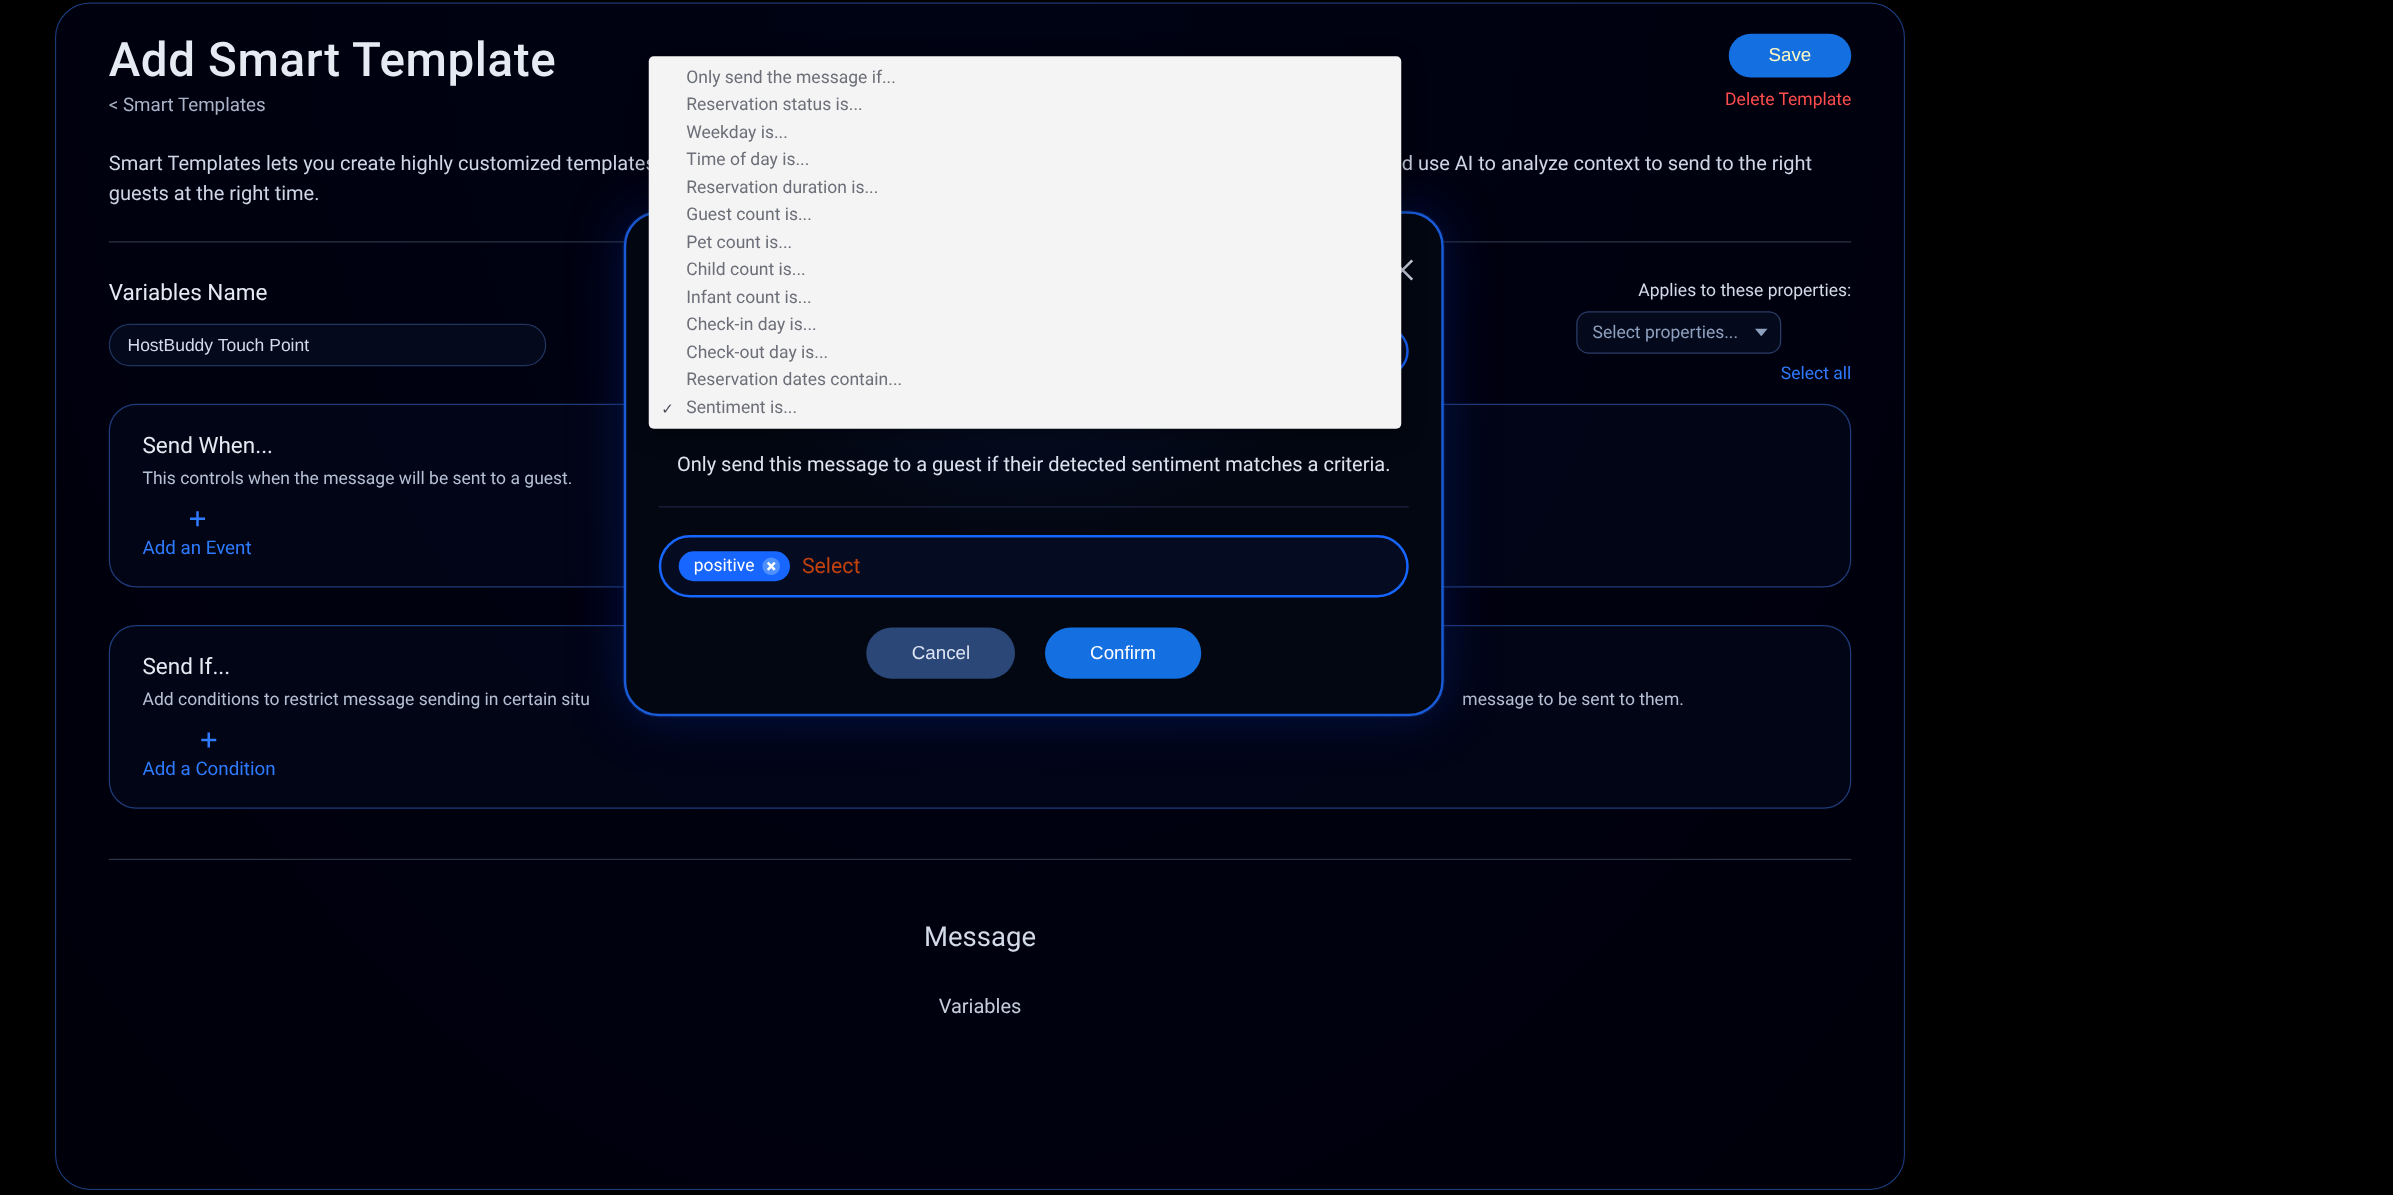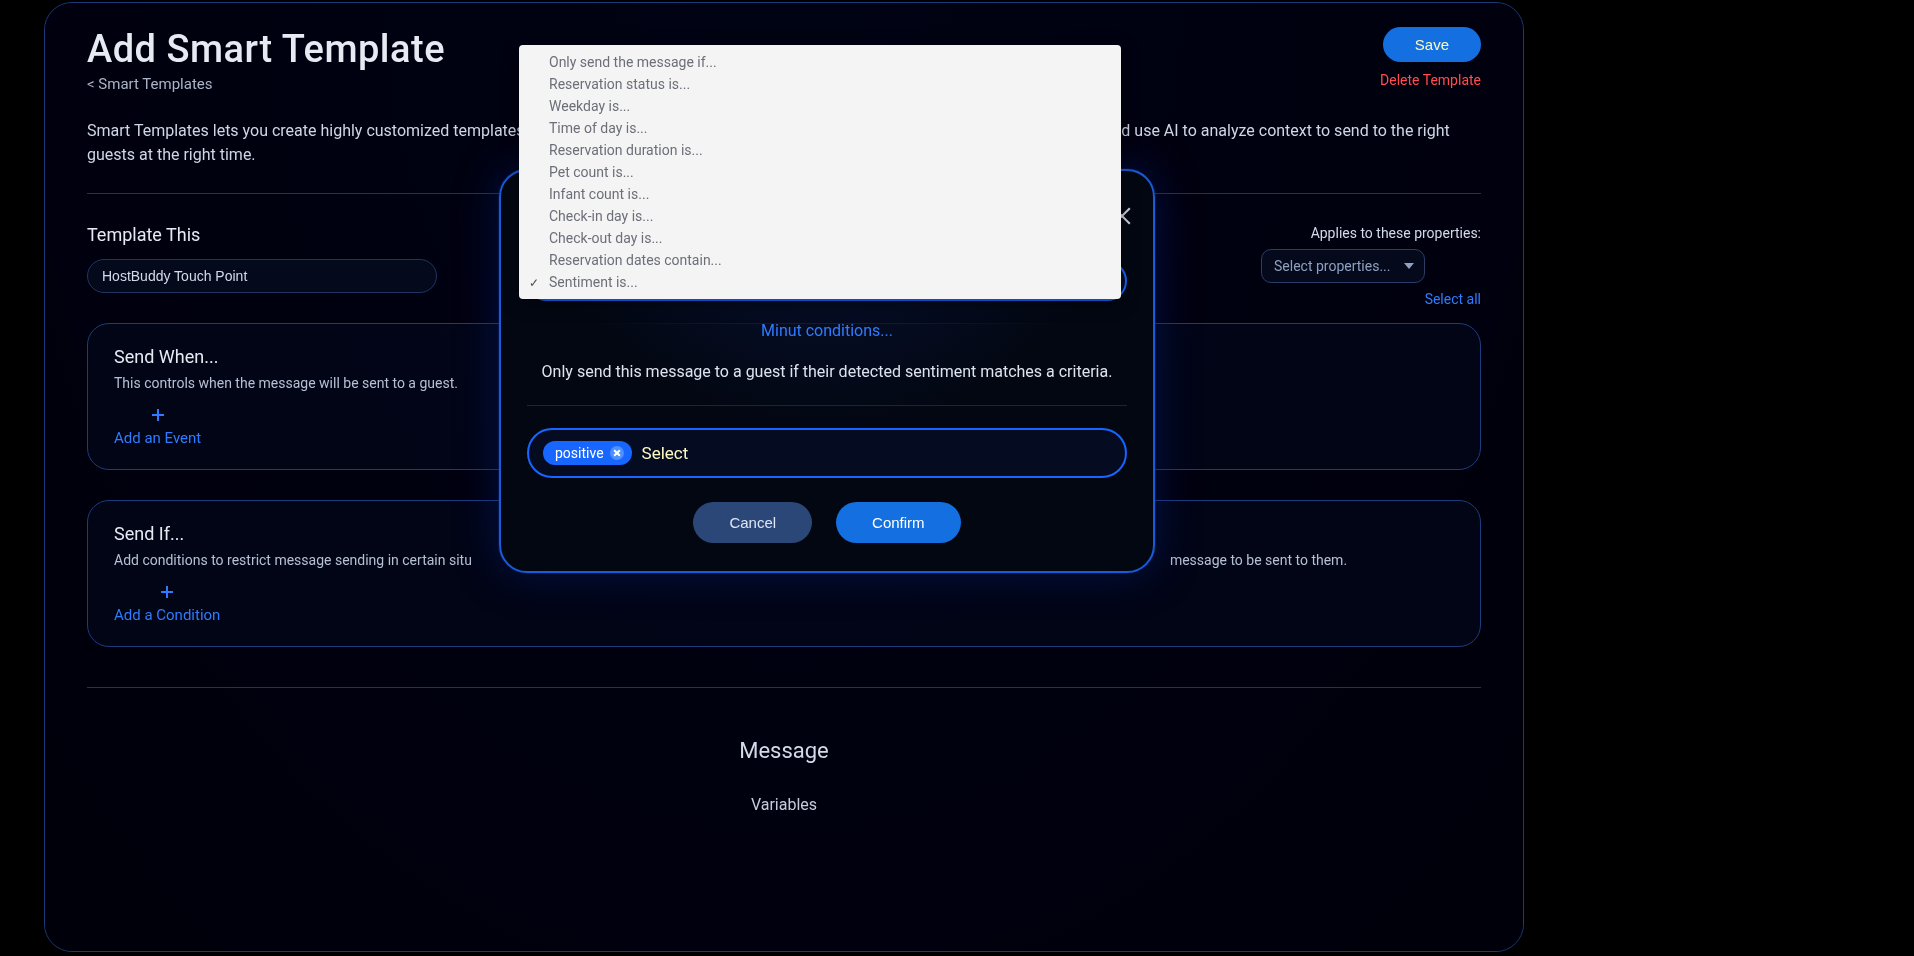--- a/index.html
+++ b/index.html
@@ -88,21 +88,21 @@
 
   .chip-row {
     border: 2px solid #1766ff; border-radius: 26px; min-height: 50px;
     background: #050c22; display:flex; align-items:center; padding: 0 14px; gap: 10px;
   }
   .chip { background:#1766ff; color:#fff; border-radius:14px; padding:4px 8px 4px 12px; font-size:14px; display:inline-flex; align-items:center; gap:6px; }
   .chip .x { width:14px; height:14px; border-radius:50%; background:#4f90ff; position:relative; cursor:pointer; }
   .chip .x::before, .chip .x::after { content:""; position:absolute; left:6px; top:3px; width:2px; height:8px; background:#fff; }
   .chip .x::before { transform:rotate(45deg); }
   .chip .x::after { transform:rotate(-45deg); }
-  .chip-placeholder { color:#fef9c3; font-size:17px; }
+  .chip-placeholder { color:#c2410c; font-size:17px; }
 
   .modal-btns { display:flex; justify-content:center; gap:24px; margin-top:24px; }
   .btn { border:none; border-radius:22px; padding:12px 36px; font-size:15px; cursor:pointer; }
   .btn-cancel { background:#2b4778; color:#dfe6f5; }
   .btn-confirm { background:#146fe0; color:#fff; }
 
   
   .dropdown {
     position:absolute; left:474px; top:42px; width:602px;
     background:#f4f4f5; color:#6d6f78; border-radius:4px;
@@ -118,21 +118,21 @@
 <div class="stage">
   <div class="dim"></div>
 
   <div class="inner">
     <div class="page-title">Add Smart Template</div>
     <a class="breadcrumb">&lt; Smart Templates</a>
     <p class="desc">Smart Templates lets you create highly customized templates. Send your message based on multiple events, restrict using different conditions, and use AI to analyze context to send to the right guests at the right time.</p>
 
     <hr class="hr">
 
-    <div class="section-label">Template This</div>
+    <div class="section-label">Variables Name</div>
     <input class="tmpl-name-input" value="HostBuddy Touch Point" style="">
 
     <div class="card">
       <div class="card-title">Send When...</div>
       <div class="card-sub">This controls when the message will be sent to a guest.</div>
       <div class="add-link">
         <span class="plus"></span>
         <span>Add an Event</span>
       </div>
     </div>
@@ -191,20 +191,22 @@
       </div>
     </div>
   </div>
 
   <div class="dropdown" id="dd">
       <div class="dd-item">Only send the message if...</div>
       <div class="dd-item">Reservation status is...</div>
       <div class="dd-item">Weekday is...</div>
       <div class="dd-item">Time of day is...</div>
       <div class="dd-item">Reservation duration is...</div>
+      <div class="dd-item">Guest count is...</div>
       <div class="dd-item">Pet count is...</div>
+      <div class="dd-item">Child count is...</div>
       <div class="dd-item">Infant count is...</div>
       <div class="dd-item">Check-in day is...</div>
       <div class="dd-item">Check-out day is...</div>
       <div class="dd-item">Reservation dates contain...</div>
       <div class="dd-item dd-check">Sentiment is...</div>
     </div>
 </div>
 
 </body></html>

